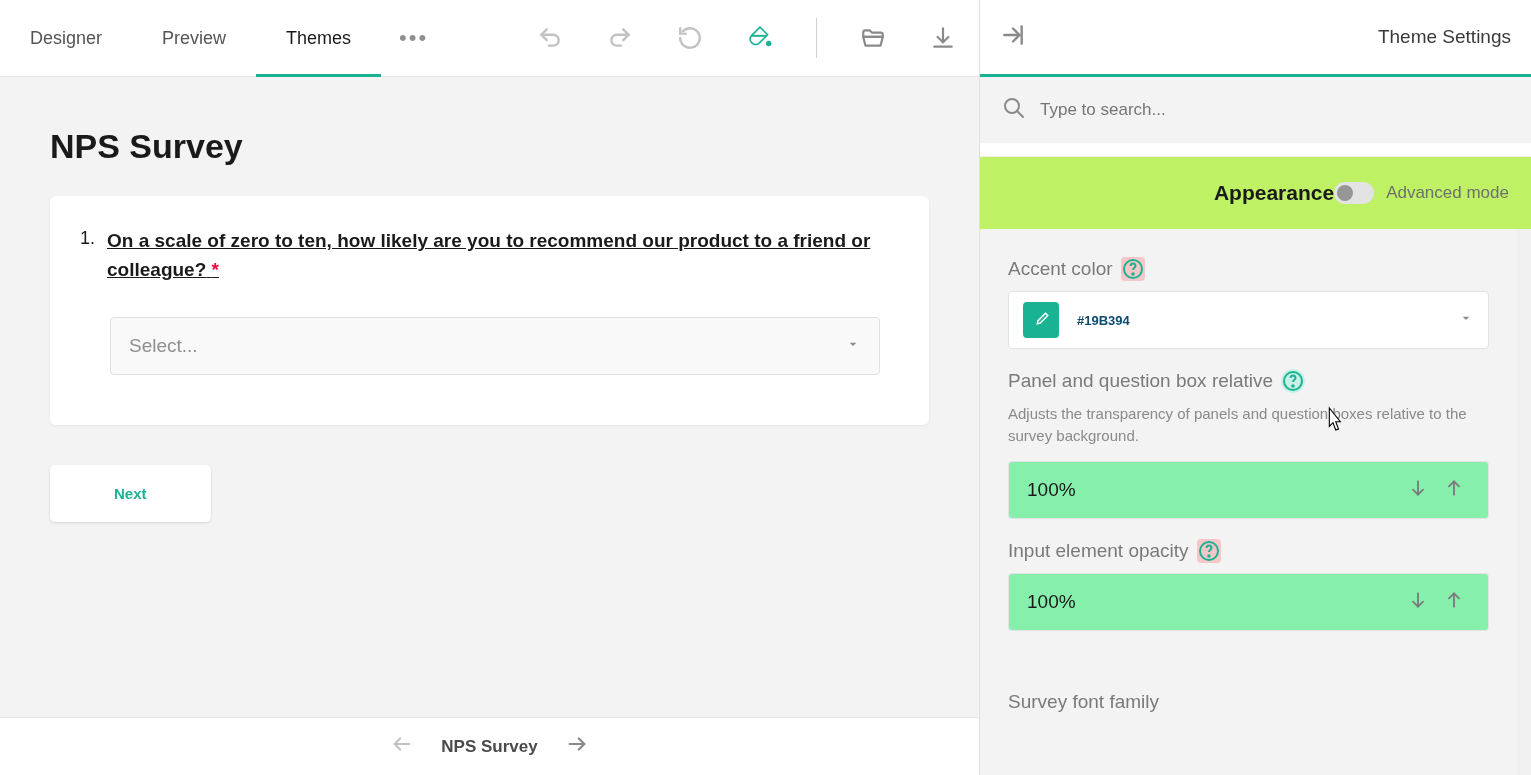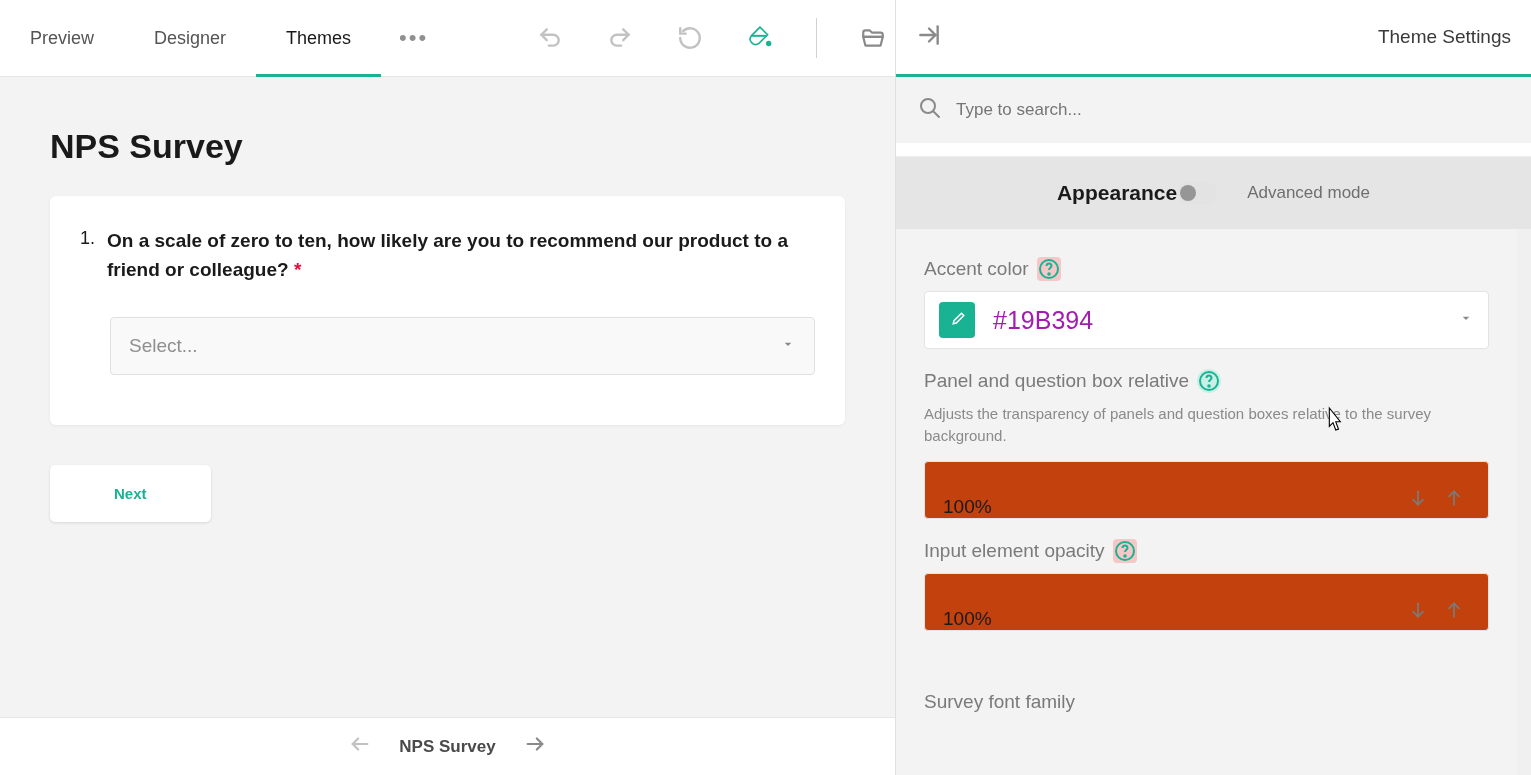--- a/index.html
+++ b/index.html
@@ -16,21 +16,21 @@
     width: 100%;
     height: 100%;
   }
   .left-col {
     flex: 1;
     display: flex;
     flex-direction: column;
     min-width: 0;
   }
   .right-col {
-    width: 636px;
+    width: 552px;
     background: #fff;
     border-left: 1px solid #e0e0e0;
     display: flex;
     flex-direction: column;
   }
 
   
   .top-toolbar {
     height: 77px;
     background: #fff;
@@ -109,20 +109,21 @@
   .q-num {
     font-size: 18px;
     color: #1a1a1a;
     padding-top: 2px;
   }
   .q-text {
     font-size: 19px;
     font-weight: 700;
     color: #1a1a1a;
     line-height: 1.55;
+    text-decoration: underline;
   }
   .q-required { color: #e60a3e; font-weight: 700; }
   .q-select {
     margin-top: 32px;
     margin-left: 30px;
     height: 58px;
     border: 1px solid #e0e0e0;
     border-radius: 4px;
     background: #f9f9f9;
     display: flex;
@@ -195,31 +196,31 @@
   }
   .thin-strip {
     height: 14px;
     background: #fff;
     border-bottom: 1px solid #eee;
   }
 
   .section-head {
     display: flex;
     align-items: center;
-    justify-content: center;
+    justify-content: flex-end;
     padding: 24px 22px 24px 22px;
-    background: #e5e5e5;
+    background: #bef264;
   }
   .section-title {
     font-size: 21px;
     font-weight: 700;
     color: #1a1a1a;
   }
   .adv-toggle {
-    display: flex; align-items: center; gap: 30px;
+    display: flex; align-items: center; gap: 12px;
     font-size: 17px; color: #6f6f6f;
   }
   .toggle-track {
     width: 40px; height: 22px;
     background: #e3e3e3;
     border-radius: 12px;
     position: relative;
     cursor: pointer;
   }
   .toggle-thumb {
@@ -272,30 +273,30 @@
     gap: 18px;
     cursor: pointer;
   }
   .swatch {
     width: 36px; height: 36px;
     background: #19b394;
     border-radius: 4px;
     display: flex; align-items: center; justify-content: center;
   }
   .swatch svg { width: 18px; height: 18px; }
-  .color-value { font-size: 25px; color: #a21caf; flex: 1; }
+  .color-value { font-size: 13px; color: #0c4a6e; flex: 1; font-weight: bold; }
   .caret-down { color: #8a8a8a; }
 
   .num-input {
-    background: #c2410c;
+    background: #86efac;
     border: 1px solid #e3e3e3;
     border-radius: 4px;
     height: 58px;
     display: flex;
-    align-items: flex-end;
+    align-items: center;
     padding: 0 18px;
     gap: 4px;
   }
   .num-value {
     flex: 1;
     font-size: 19px;
     color: #1a1a1a;
   }
   .spin-btn {
     color: #7a7a7a;
@@ -320,22 +321,22 @@
   }
 </style>
 </head>
 <body>
 
 <div class="app">
   <div class="left-col">
 
     <div class="top-toolbar">
       <div class="tabs">
+        <div class="tab">Designer</div>
         <div class="tab">Preview</div>
-        <div class="tab">Designer</div>
         <div class="tab active">Themes</div>
         <div class="tab-more">•••</div>
       </div>
       <div class="tb-actions">
         <div class="tb-icon">
           <svg viewBox="0 0 24 24" fill="none" stroke="#c2c2c2" stroke-width="2.2" stroke-linecap="round" stroke-linejoin="round">
               <path d="M9 14L4 9l5-5"></path>
               <path d="M4 9h11a5 5 0 0 1 5 5v0a5 5 0 0 1-5 5h-4"></path>
             </svg>
         </div>

